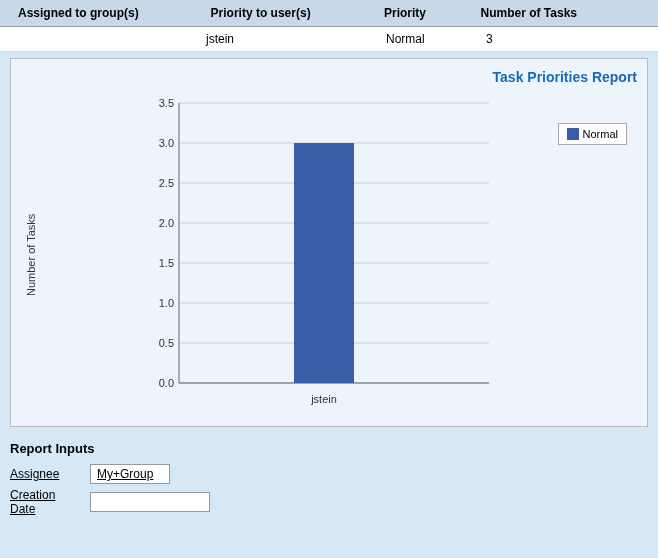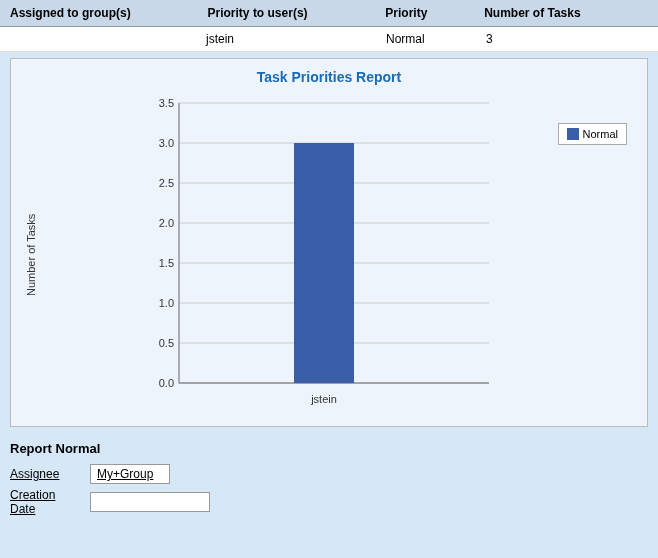--- a/index.html
+++ b/index.html
@@ -10,21 +10,21 @@
       width: 658px;
       min-height: 558px;
       overflow: hidden;
     }
 
     
     .table-header {
       display: flex;
       background: #c8d8e8;
       border-bottom: 1px solid #999;
-      padding: 4px 4px;
+      padding: 4px 12px;
     }
     .th {
       font-weight: bold;
       font-size: 12px;
       color: #000;
       padding: 2px 6px;
     }
     .th-group { width: 200px; }
     .th-user { width: 180px; }
     .th-priority { width: 100px; }
@@ -50,21 +50,21 @@
     
     .chart-container {
       background: #edf4fb;
       margin: 6px 10px;
       border: 1px solid #bbb;
       padding: 10px 10px 10px 10px;
       position: relative;
     }
 
     .chart-title {
-      text-align: center;
+      text-align: right;
       color: #1a6ab5;
       font-size: 14px;
       font-weight: bold;
       margin-bottom: 8px;
     }
 
     .chart-area {
       display: flex;
       position: relative;
     }
@@ -202,21 +202,21 @@
       
       <div class="legend">
         <div class="legend-box"></div>
         <span>Normal</span>
       </div>
     </div>
   </div>
 </div>
 
 <div class="report-inputs-section">
-  <div class="report-inputs-title">Report Normal</div>
+  <div class="report-inputs-title">Report Inputs</div>
 
   <div class="field-row">
     <div class="field-label">Assignee</div>
     <div class="field-value">My+Group</div>
   </div>
 
   <div class="field-row">
     <div class="field-label">Creation<br>Date</div>
     <input class="field-input" type="text" value="" style="">
   </div>

